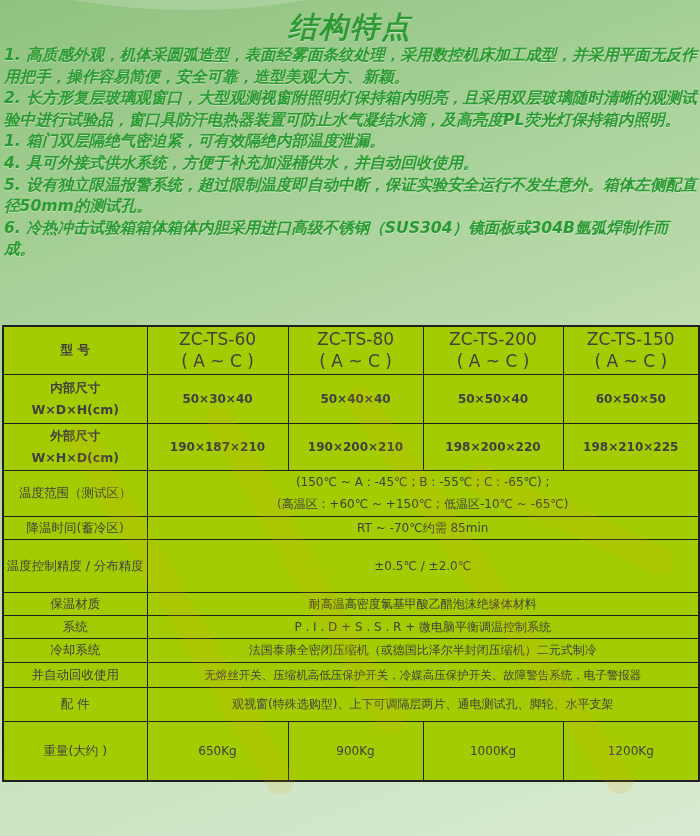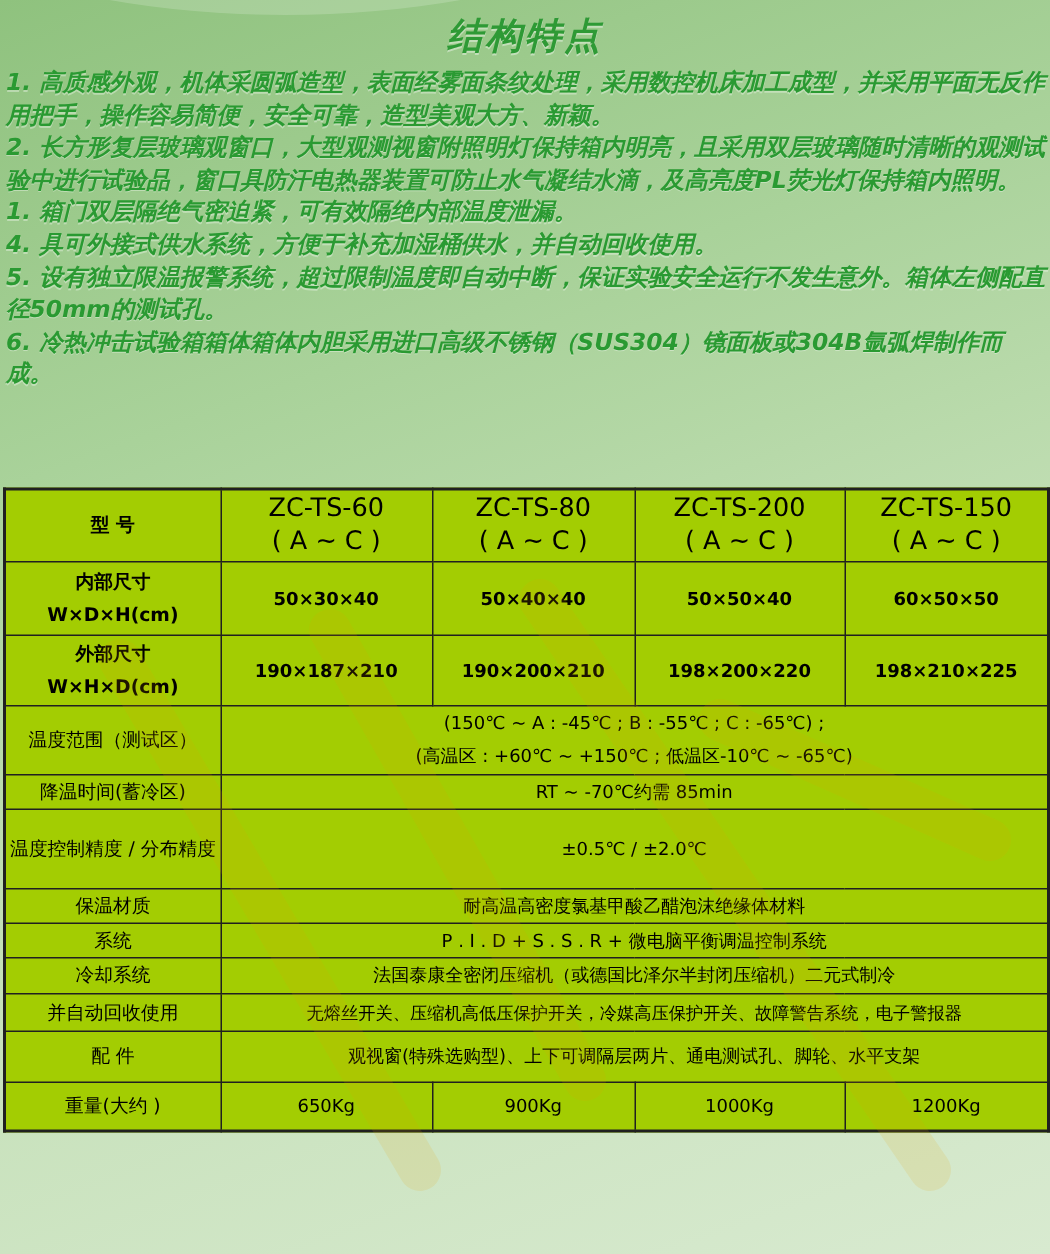--- a/index.html
+++ b/index.html
@@ -8,42 +8,42 @@
     font-family: "DejaVu Sans", sans-serif;
     background: linear-gradient(160deg, #8fc27e 0%, #a9d29a 30%, #c5e0b8 60%, #d8ead0 100%);
   }
   .arc {
     position: absolute; left: -120px; top: -260px; width: 620px; height: 270px;
     border-radius: 50%;
     background: rgba(255,255,255,0.18);
   }
   .section-title {
     position: absolute; left: 0; top: 8px; width: 700px; text-align: center;
-    font-size: 24px; font-weight: bold; font-style: italic; color: #2e9a35;
+    font-size: 29px; font-weight: bold; font-style: italic; color: #2e9a35;
     letter-spacing: 2px;
     text-shadow: 0 1px 0 rgba(255,255,255,0.4);
   }
   .features {
     position: absolute; left: 4px; top: 45px; width: 694px;
     font-size: 15.6px; line-height: 21.6px; font-weight: bold; font-style: italic;
     color: #2a9a32;
     text-shadow: 0 1px 0 rgba(255,255,255,0.35);
   }
   .features p { margin: 0; }
   .table-title {
     position: absolute; left: 14px; top: 291px;
     font-size: 18px; font-weight: bold; color: #0f172a; letter-spacing: -0.5px; margin-top: 37px;
   }
   .spec-table {
     position: absolute; left: 2px; top: 325px; width: 696px;
     border-collapse: collapse; table-layout: fixed;
     background: #9acb00;
     border: 2px solid #202020;
     font-family: "DejaVu Sans", sans-serif;
-    color: #000000;
+    color: #404040;
   }
   .spec-table td {
     border: 1.5px solid #202020;
     text-align: center; vertical-align: middle;
     font-size: 12px; line-height: 22px; padding: 0 2px;
     background: #a3cd02;
   }
   .spec-table td.label { font-size: 12.5px; }
   .spec-table td.bold { font-weight: bold; }
   .model { font-weight: normal; font-size: 17px; }
@@ -146,21 +146,21 @@
     <td colspan="4">法国泰康全密闭压缩机（或德国比泽尔半封闭压缩机）二元式制冷</td>
   </tr>
   <tr style="height:25px">
     <td class="label">并自动回收使用</td>
     <td colspan="4" style="font-size:11.5px; white-space:nowrap;">无熔丝开关、压缩机高低压保护开关，冷媒高压保护开关、故障警告系统，电子警报器</td>
   </tr>
   <tr style="height:34px">
     <td class="label">配 件</td>
     <td colspan="4">观视窗(特殊选购型)、上下可调隔层两片、通电测试孔、脚轮、水平支架</td>
   </tr>
-  <tr style="height:33px">
+  <tr style="height:60px">
     <td class="label">重量(大约 )</td>
     <td>650Kg</td>
     <td>900Kg</td>
     <td>1000Kg</td>
     <td>1200Kg</td>
   </tr>
 </tbody>
   </table>
 
 <svg class="watermark" viewBox="0 0 620 460">

